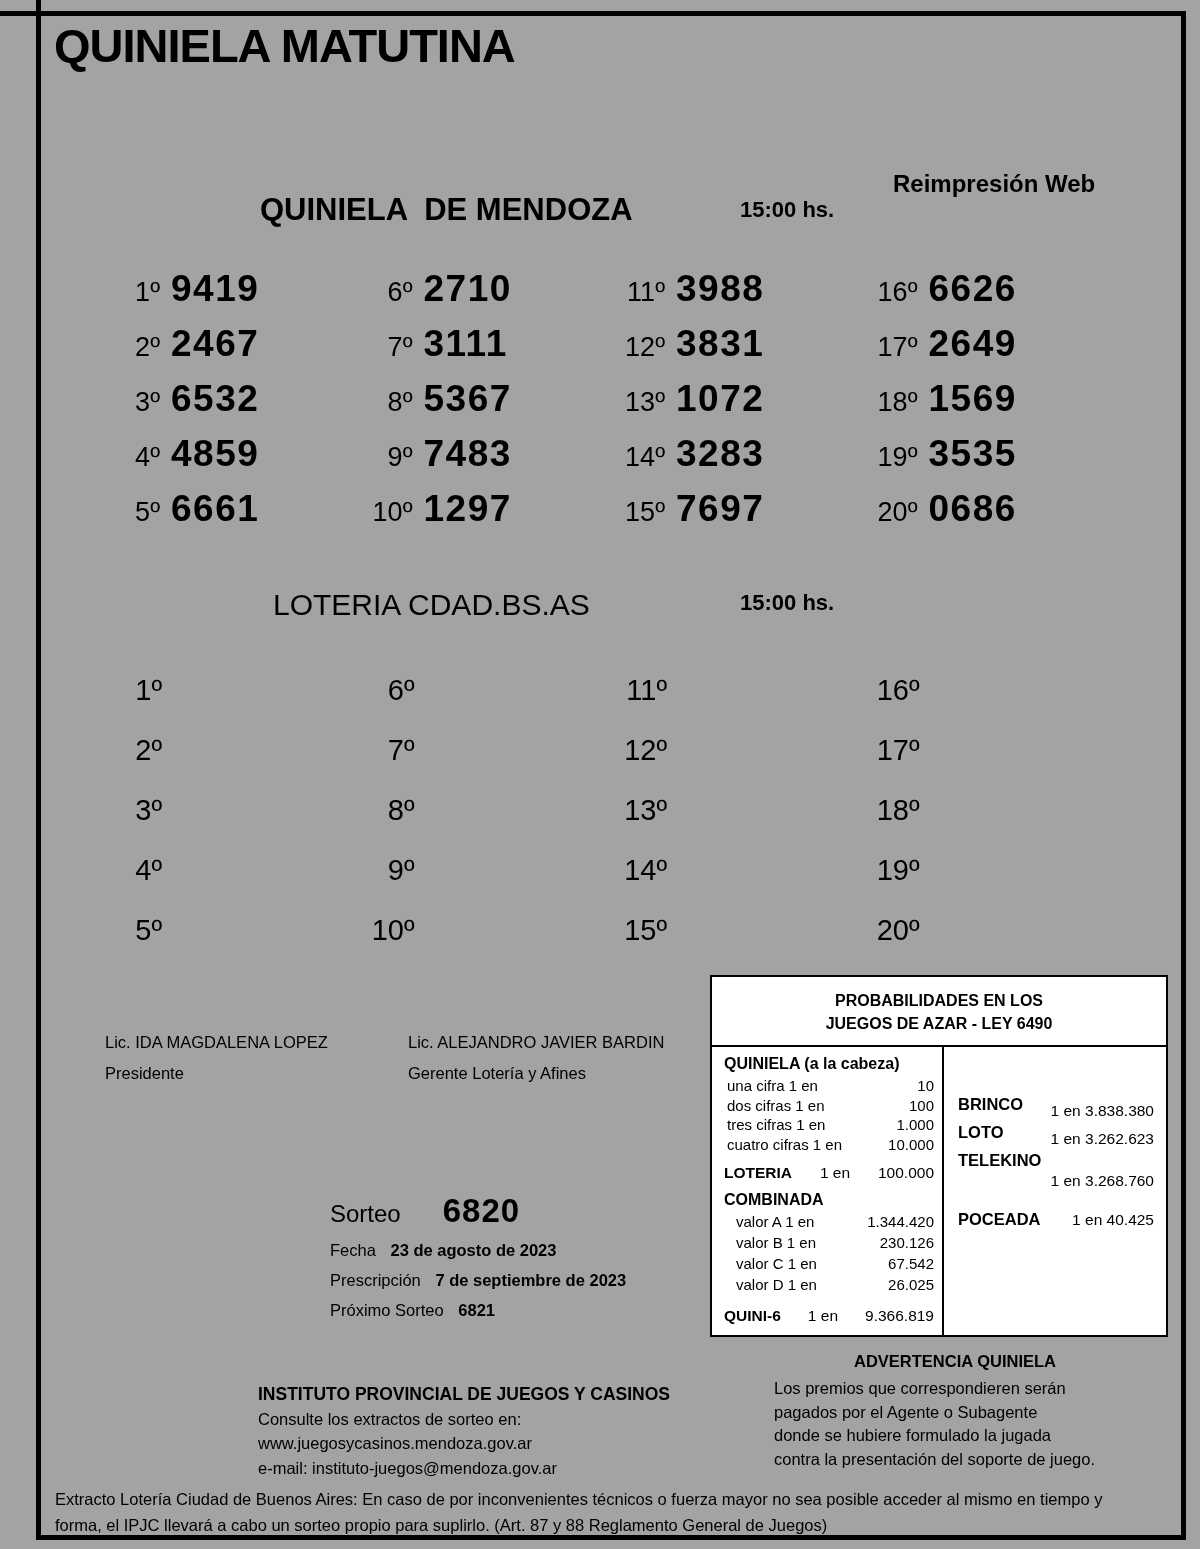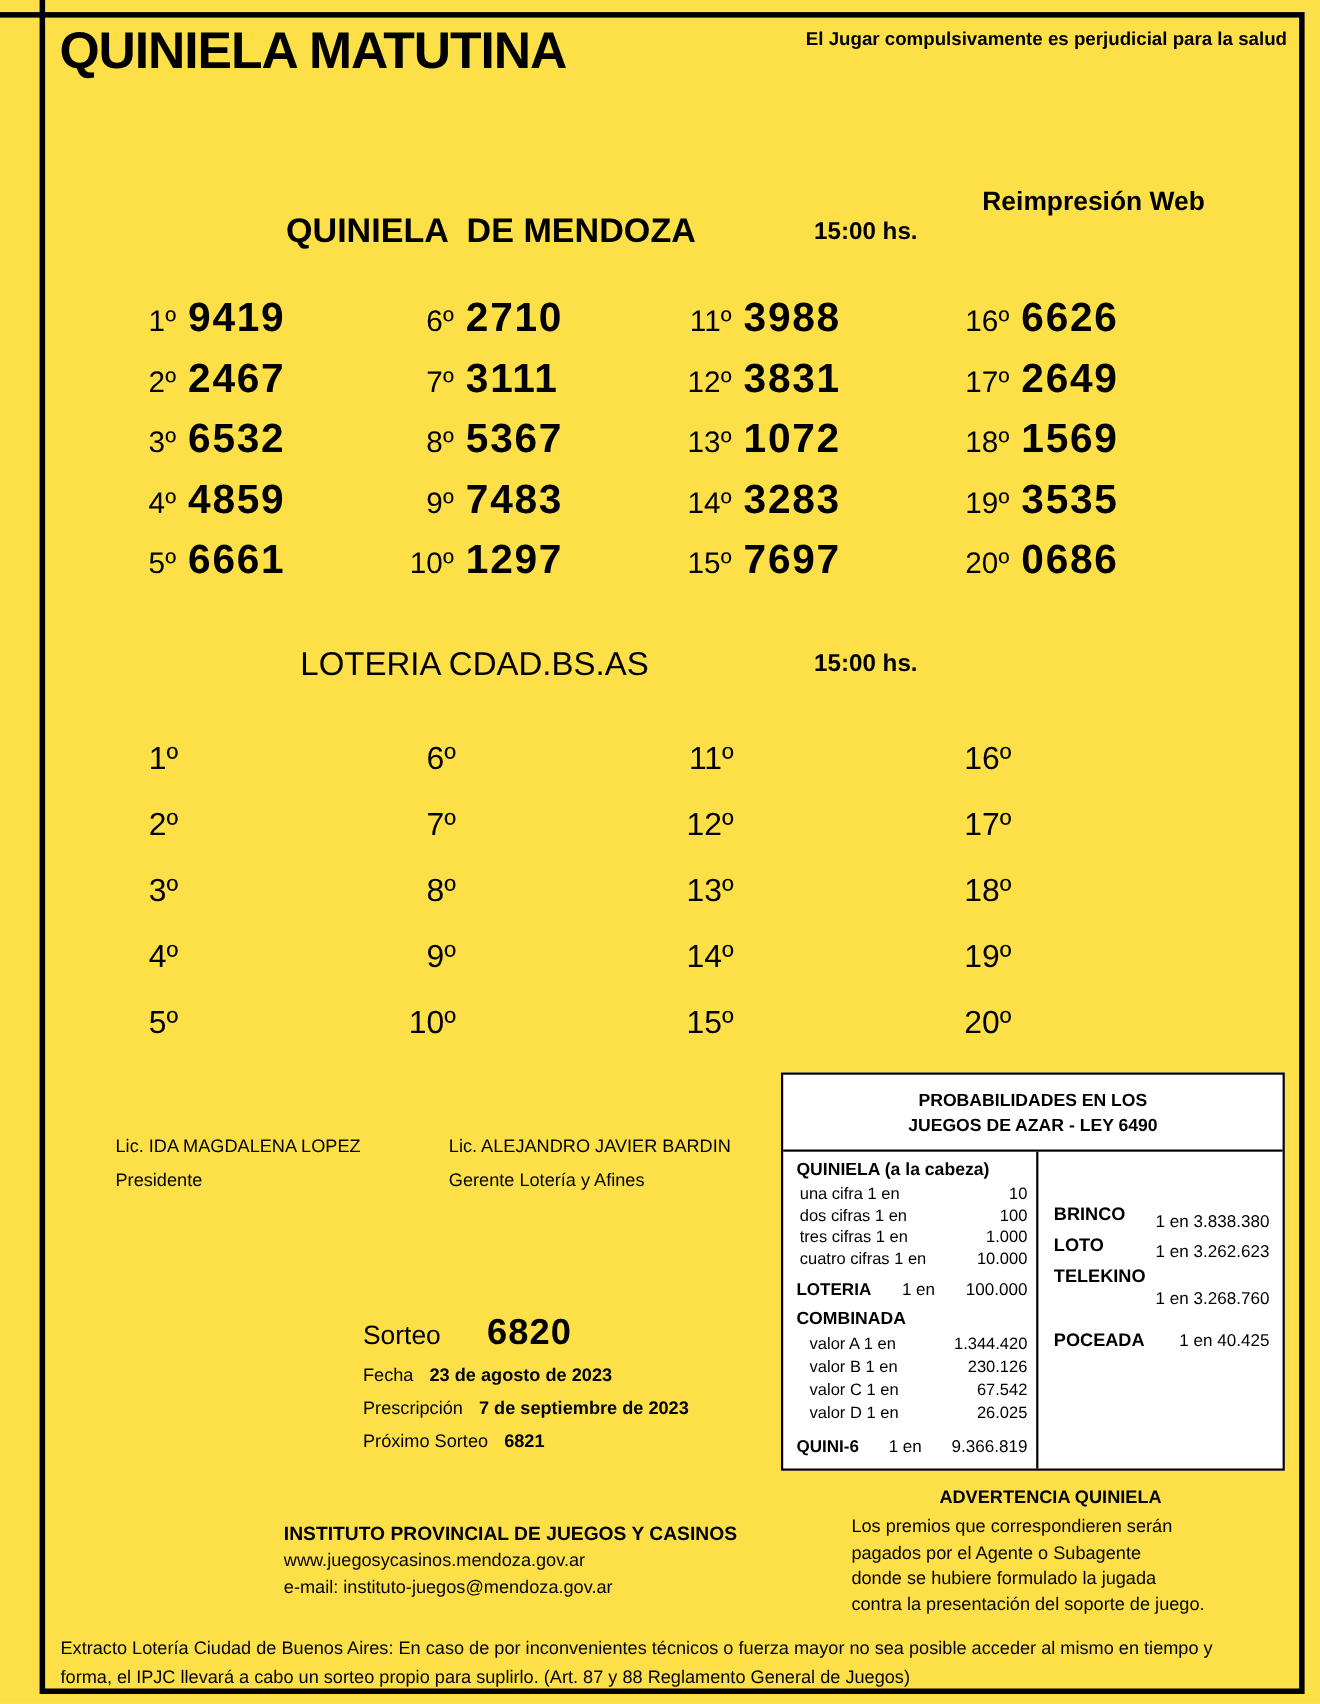--- a/index.html
+++ b/index.html
@@ -1,16 +1,16 @@
 <!DOCTYPE html>
 <html><head>
 <meta charset="utf-8">
 <style>
   html,body{margin:0;padding:0;background:#fff;}
-  .page{position:relative;width:1200px;height:1549px;background:#fde047;
+  .page{position:relative;width:1200px;height:1549px;background:#a3a3a3;
         font-family:"Liberation Sans",sans-serif;color:#000;overflow:hidden;}
   .frame{position:absolute;left:36px;top:11px;width:1150px;height:1529px;
          border:5px solid #000;box-sizing:border-box;}
   .frame-ext-top{position:absolute;left:0;top:11px;width:41px;height:5px;background:#000;}
   .frame-ext-left{position:absolute;left:36px;top:0;width:5px;height:16px;background:#000;}
   .abs{position:absolute;}
   .b{font-weight:bold;}
 
   .main-title{left:54px;top:18px;font-size:47px;font-weight:bold;letter-spacing:-1px;}
   .health-warning{left:700px;top:26px;width:470px;text-align:right;font-size:17px;font-weight:bold;}
@@ -81,21 +81,20 @@
 </style>
 </head>
 <body>
 
 <div class="page">
   <div class="frame"></div>
   <div class="frame-ext-top"></div>
   <div class="frame-ext-left"></div>
 
   <div class="abs main-title">QUINIELA MATUTINA</div>
-  <div class="abs health-warning">El Jugar compulsivamente es perjudicial para la salud</div>
   <div class="abs reprint">Reimpresión Web</div>
 
   <div class="abs mendoza-heading">QUINIELA  DE MENDOZA</div>
   <div class="abs time-mendoza">15:00 hs.</div>
 
   <div class="abs m-grid" id="mendozaGrid">
       <div class="mcell">
         <span class="pos">1º</span>
         <span class="num">9419</span>
       </div>
@@ -339,20 +338,21 @@
       <span class="val">7 de septiembre de 2023</span>
     </div>
     <div class="date-row">
       <span>Próximo Sorteo</span>
       <span class="val">6821</span>
     </div>
   </div>
 
   <div class="abs instituto">
     <div class="name">INSTITUTO PROVINCIAL DE JUEGOS Y CASINOS</div>
+    <div>Consulte los extractos de sorteo en:</div>
     <div>www.juegosycasinos.mendoza.gov.ar</div>
     <div>e-mail:  instituto-juegos@mendoza.gov.ar</div>
   </div>
 
   <div class="abs advertencia">
     <div class="title">ADVERTENCIA QUINIELA</div>
     <div class="line">Los premios que correspondieren serán</div>
     <div class="line">pagados por el Agente o Subagente</div>
     <div class="line">donde se hubiere formulado la jugada</div>
     <div class="line">contra la presentación del soporte de juego.</div>

